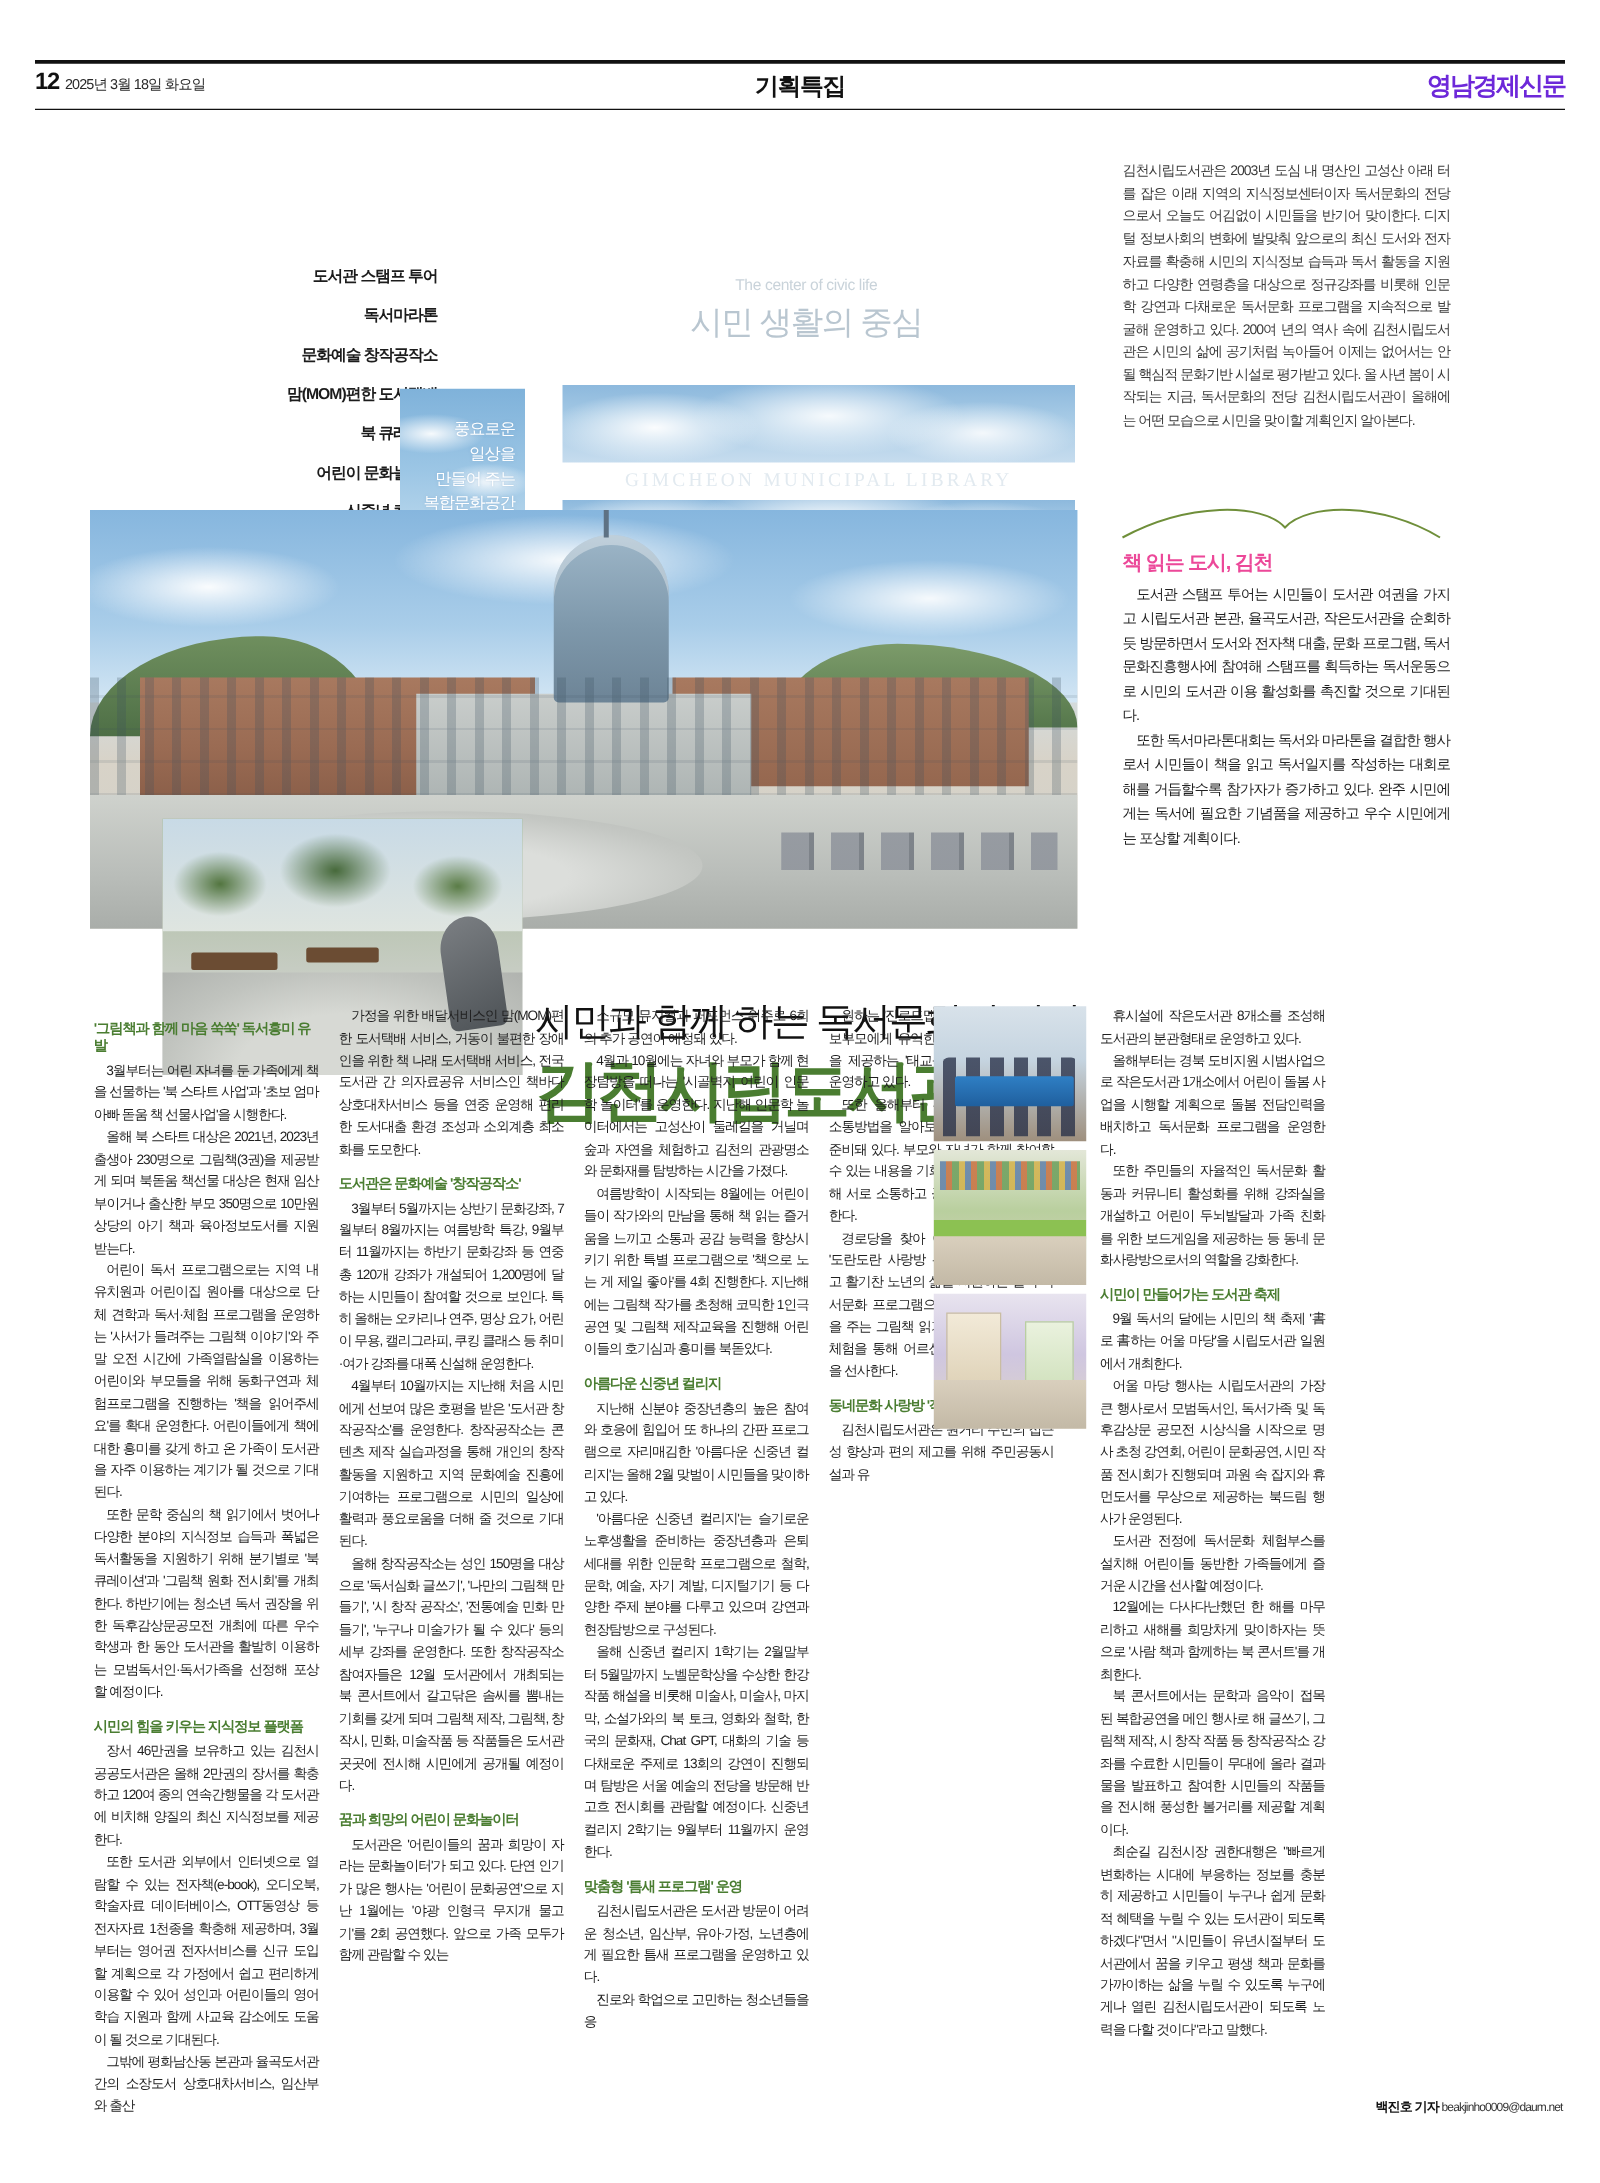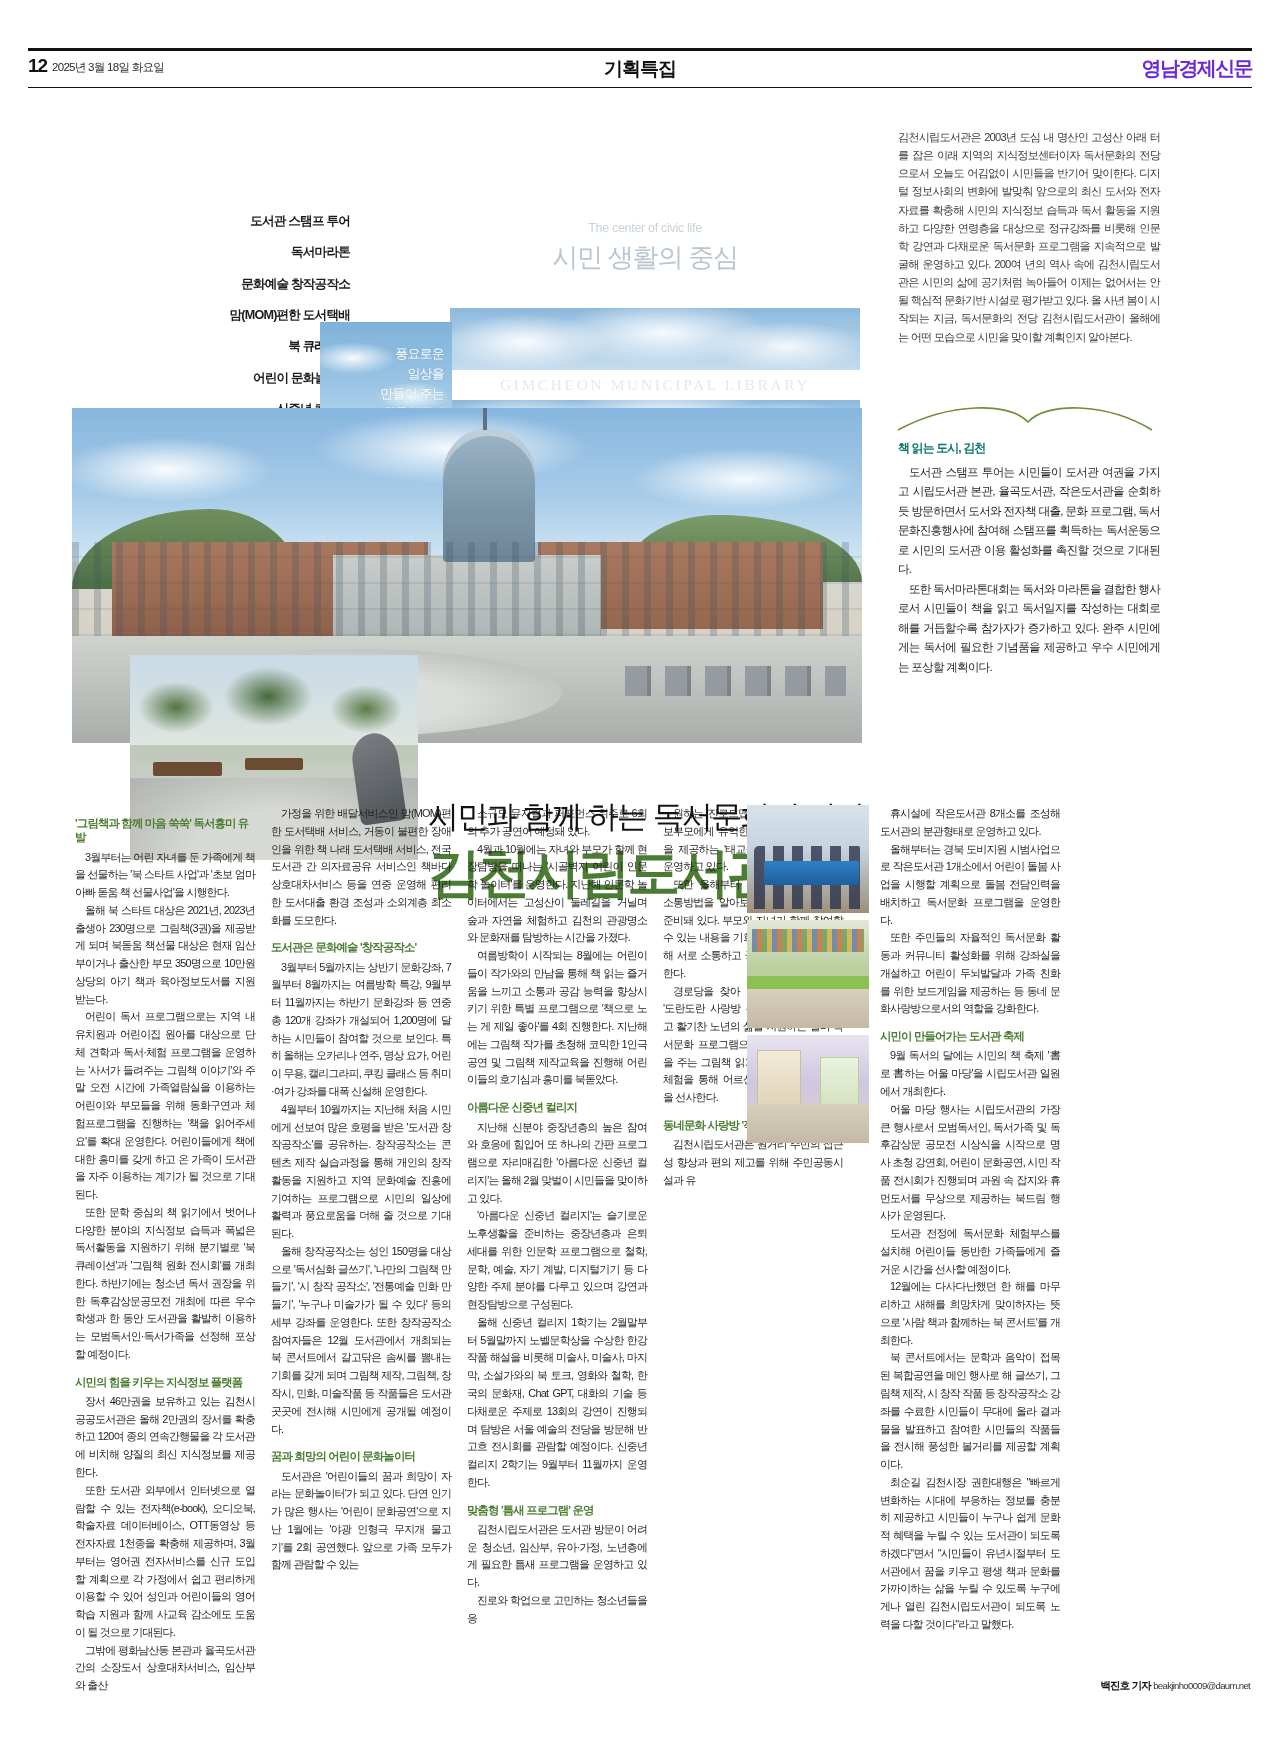--- a/index.html
+++ b/index.html
@@ -74,21 +74,21 @@
   .strip-a { left: 450px; top: 218px; width: 410px; height: 62px; }
   .strip-b { left: 450px; top: 310px; width: 410px; height: 42px; }
   .eng-library {
     position: absolute; left: 450px; top: 280px; width: 410px; height: 30px;
     display: flex; align-items: center; justify-content: center;
     font-family: "Liberation Serif", serif;
     font-size: 15.5px; color: #e2eaf0; letter-spacing: 2.6px;
   }
 
   .blue-box {
-    position: absolute; left: 320px; top: 232px; width: 132px; height: 120px;
+    position: absolute; left: 320px; top: 221px; width: 100px; height: 120px;
     background:
       radial-gradient(ellipse 60px 22px at 25% 30%, rgba(255,255,255,.92), rgba(255,255,255,0) 72%),
       radial-gradient(ellipse 52px 20px at 70% 62%, rgba(255,255,255,.85), rgba(255,255,255,0) 72%),
       linear-gradient(180deg, #7fb2da 0%, #9cc6e5 55%, #bcd9ed 100%);
     padding: 22px 8px 0 0;
   }
   .blue-box div {
     text-align: right; font-size: 13px; color: #ffffff; letter-spacing: -0.8px;
     line-height: 1.52; font-weight: 400;
     text-shadow: 0 0 2px rgba(120,160,200,.5);
@@ -211,21 +211,21 @@
   .intro-col p {
     font-size: 11.2px; line-height: 1.62; color: #3a3a3a;
     letter-spacing: -0.82px; text-align: justify; word-break: break-all;
   }
   .leaf-divider {
     position: absolute; left: 890px; top: 400px; width: 270px; height: 40px;
   }
 
   .right-art { position: absolute; left: 898px; top: 440px; width: 262px; }
   .right-art h3 {
-    font-size: 12px; font-weight: 800; color: #0f766e; letter-spacing: -0.9px;
+    font-size: 16px; font-weight: 800; color: #ec4899; letter-spacing: -0.9px;
     margin-bottom: 5px;
   }
   .right-art p {
     font-size: 11.6px; line-height: 1.68; color: #1f1f1f;
     letter-spacing: -0.78px; text-indent: 11px; text-align: justify; word-break: break-all;
   }
 
   
   .cols {
     position: absolute; left: 75px; top: 805px; width: 1085px; height: 910px;
@@ -386,21 +386,21 @@
         <p>또한 문학 중심의 책 읽기에서 벗어나 다양한 분야의 지식정보 습득과 폭넓은 독서활동을 지원하기 위해 분기별로 '북 큐레이션'과 '그림책 원화 전시회'를 개최한다. 하반기에는 청소년 독서 권장을 위한 독후감상문공모전 개최에 따른 우수학생과 한 동안 도서관을 활발히 이용하는 모범독서인·독서가족을 선정해 포상할 예정이다.</p>
         <h4>시민의 힘을 키우는 지식정보 플랫폼</h4>
         <p>장서 46만권을 보유하고 있는 김천시 공공도서관은 올해 2만권의 장서를 확충하고 120여 종의 연속간행물을 각 도서관에 비치해 양질의 최신 지식정보를 제공한다.</p>
         <p>또한 도서관 외부에서 인터넷으로 열람할 수 있는 전자책(e-book), 오디오북, 학술자료 데이터베이스, OTT동영상 등 전자자료 1천종을 확충해 제공하며, 3월부터는 영어권 전자서비스를 신규 도입할 계획으로 각 가정에서 쉽고 편리하게 이용할 수 있어 성인과 어린이들의 영어 학습 지원과 함께 사교육 감소에도 도움이 될 것으로 기대된다.</p>
         <p>그밖에 평화남산동 본관과 율곡도서관 간의 소장도서 상호대차서비스, 임산부와 출산</p>
       </div>
     <div class="col c2">
         <p>가정을 위한 배달서비스인 맘(MOM)편한 도서택배 서비스, 거동이 불편한 장애인을 위한 책 나래 도서택배 서비스, 전국 도서관 간 의자료공유 서비스인 책바다 상호대차서비스 등을 연중 운영해 편리한 도서대출 환경 조성과 소외계층 최소화를 도모한다.</p>
         <h4>도서관은 문화예술 '창작공작소'</h4>
         <p>3월부터 5월까지는 상반기 문화강좌, 7월부터 8월까지는 여름방학 특강, 9월부터 11월까지는 하반기 문화강좌 등 연중 총 120개 강좌가 개설되어 1,200명에 달하는 시민들이 참여할 것으로 보인다. 특히 올해는 오카리나 연주, 명상 요가, 어린이 무용, 캘리그라피, 쿠킹 클래스 등 취미·여가 강좌를 대폭 신설해 운영한다.</p>
-        <p>4월부터 10월까지는 지난해 처음 시민에게 선보여 많은 호평을 받은 '도서관 창작공작소'를 공유하는. 창작공작소는 콘텐츠 제작 실습과정을 통해 개인의 창작활동을 지원하고 지역 문화예술 진흥에 기여하는 프로그램으로 시민의 일상에 활력과 풍요로움을 더해 줄 것으로 기대된다.</p>
+        <p>4월부터 10월까지는 지난해 처음 시민에게 선보여 많은 호평을 받은 '도서관 창작공작소'를 운영한다. 창작공작소는 콘텐츠 제작 실습과정을 통해 개인의 창작활동을 지원하고 지역 문화예술 진흥에 기여하는 프로그램으로 시민의 일상에 활력과 풍요로움을 더해 줄 것으로 기대된다.</p>
         <p>올해 창작공작소는 성인 150명을 대상으로 '독서심화 글쓰기', '나만의 그림책 만들기', '시 창작 공작소', '전통예술 민화 만들기', '누구나 미술가가 될 수 있다' 등의 세부 강좌를 운영한다. 또한 창작공작소 참여자들은 12월 도서관에서 개최되는 북 콘서트에서 갈고닦은 솜씨를 뽐내는 기회를 갖게 되며 그림책 제작, 그림책, 창작시, 민화, 미술작품 등 작품들은 도서관 곳곳에 전시해 시민에게 공개될 예정이다.</p>
         <h4>꿈과 희망의 어린이 문화놀이터</h4>
         <p>도서관은 '어린이들의 꿈과 희망이 자라는 문화놀이터'가 되고 있다. 단연 인기가 많은 행사는 '어린이 문화공연'으로 지난 1월에는 '야광 인형극 무지개 물고기'를 2회 공연했다. 앞으로 가족 모두가 함께 관람할 수 있는</p>
       </div>
     <div class="col c3">
         <p>소규모 뮤지컬과 퍼포먼스 위주로 6회의 추가 공연이 예정돼 있다.</p>
         <p>4월과 10월에는 자녀와 부모가 함께 현장탐방을 떠나는 '시골벽지 어린이 인문학 놀이터'를 운영한다. 지난해 인문학 놀이터에서는 고성산이 둘레길을 거닐며 숲과 자연을 체험하고 김천의 관광명소와 문화재를 탐방하는 시간을 가졌다.</p>
         <p>여름방학이 시작되는 8월에는 어린이들이 작가와의 만남을 통해 책 읽는 즐거움을 느끼고 소통과 공감 능력을 향상시키기 위한 특별 프로그램으로 '책으로 노는 게 제일 좋아'를 4회 진행한다. 지난해에는 그림책 작가를 초청해 코믹한 1인극 공연 및 그림책 제작교육을 진행해 어린이들의 호기심과 흥미를 북돋았다.</p>
         <h4>아름다운 신중년 컬리지</h4>
         <p>지난해 신분야 중장년층의 높은 참여와 호응에 힘입어 또 하나의 간판 프로그램으로 자리매김한 '아름다운 신중년 컬리지'는 올해 2월 맞벌이 시민들을 맞이하고 있다.</p>

